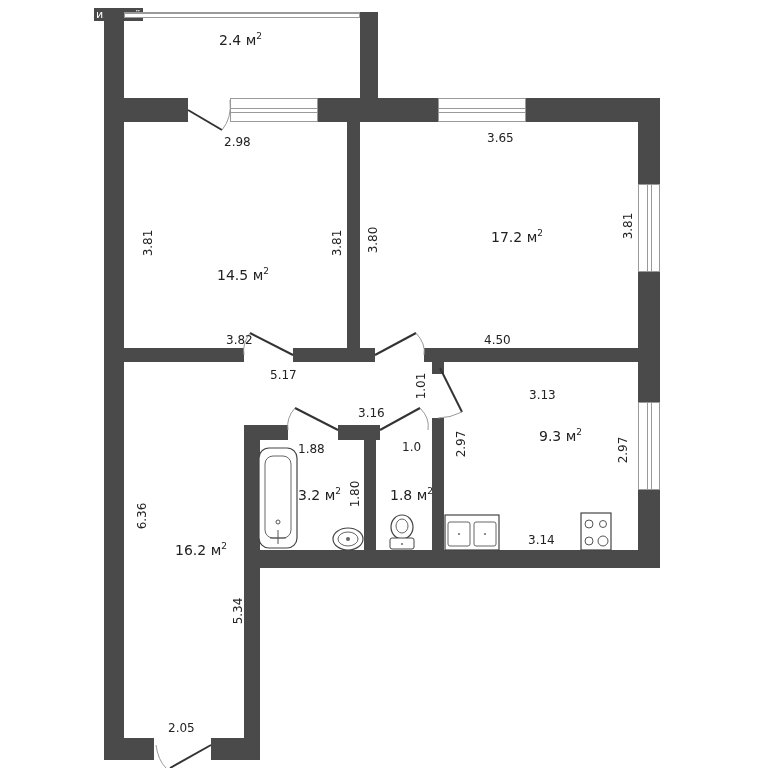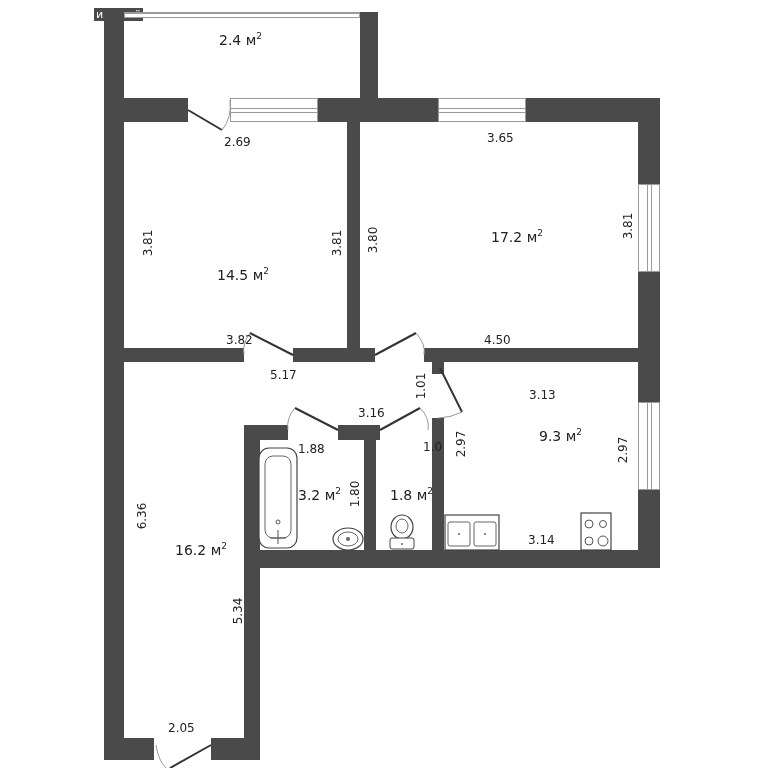--- a/index.html
+++ b/index.html
@@ -139,38 +139,38 @@
   </svg>
 
   <div class="area" style="left:219px;top:32px;"><span>2.4</span> <span>м</span><sup>2</sup></div>
   <div class="area" style="left:217px;top:231px;margin-top:36px;"><span>14.5</span> <span>м</span><sup>2</sup></div>
   <div class="area" style="left:491px;top:229px;"><span>17.2</span> <span>м</span><sup>2</sup></div>
   <div class="area" style="left:175px;top:542px;"><span>16.2</span> <span>м</span><sup>2</sup></div>
   <div class="area" style="left:298px;top:487px;"><span>3.2</span> <span>м</span><sup>2</sup></div>
   <div class="area" style="left:390px;top:487px;"><span>1.8</span> <span>м</span><sup>2</sup></div>
   <div class="area" style="left:539px;top:428px;"><span>9.3</span> <span>м</span><sup>2</sup></div>
 
-  <div class="lbl" style="left:224px;top:136px;">2.69</div>
+  <div class="lbl" style="left:224px;top:136px;">2.98</div>
   <div class="lbl rot" style="left:135px;top:237px;">3.81</div>
   <div class="lbl rot" style="left:324px;top:237px;">3.81</div>
   <div class="lbl" style="left:226px;top:334px;">3.82</div>
 
   <div class="lbl" style="left:487px;top:132px;">3.65</div>
   <div class="lbl rot" style="left:360px;top:234px;">3.80</div>
   <div class="lbl rot" style="left:615px;top:220px;">3.81</div>
   <div class="lbl" style="left:484px;top:334px;">4.50</div>
 
   <div class="lbl" style="left:270px;top:369px;">5.17</div>
   <div class="lbl rot" style="left:408px;top:380px;">1.01</div>
   <div class="lbl" style="left:358px;top:407px;">3.16</div>
   <div class="lbl rot" style="left:129px;top:510px;">6.36</div>
   <div class="lbl rot" style="left:225px;top:605px;">5.34</div>
   <div class="lbl" style="left:168px;top:722px;text-align:center;">2.05</div>
 
   <div class="lbl" style="left:298px;top:443px;">1.88</div>
   <div class="lbl rot" style="left:342px;top:488px;">1.80</div>
-  <div class="lbl" style="left:423px;top:441px;">1.0</div>
+  <div class="lbl" style="left:402px;top:441px;">1.0</div>
 
   <div class="lbl" style="left:529px;top:368px;margin-top:21px;">3.13</div>
   <div class="lbl rot" style="left:448px;top:438px;">2.97</div>
   <div class="lbl rot" style="left:610px;top:444px;">2.97</div>
   <div class="lbl" style="left:528px;top:534px;">3.14</div>
 </div>
 
 </body></html>

